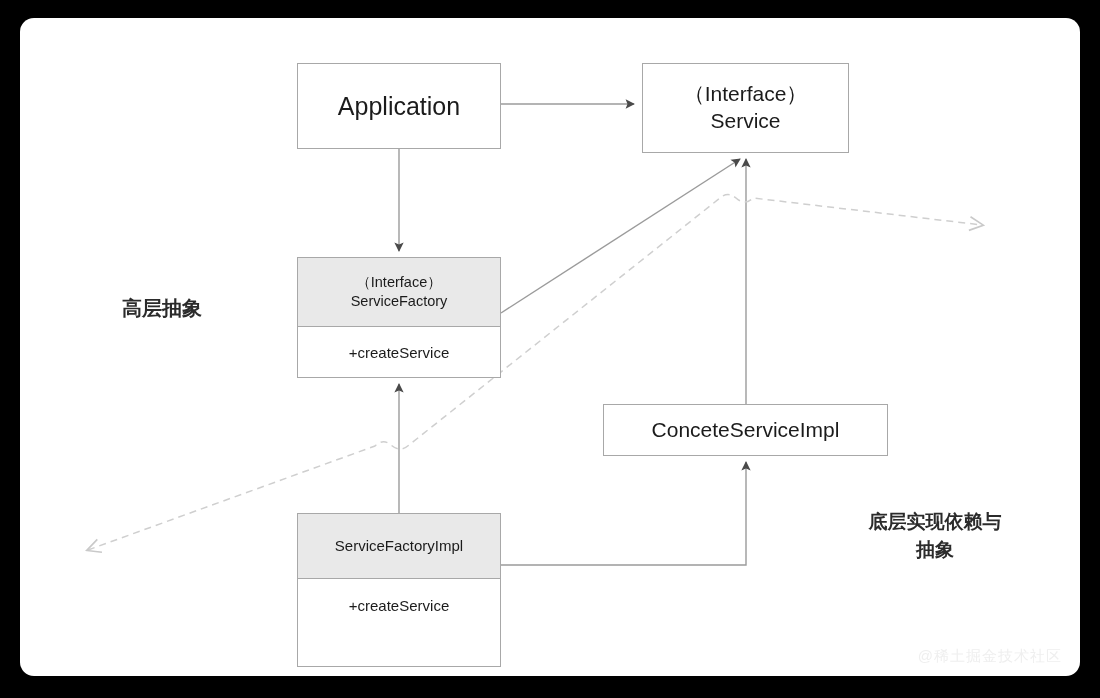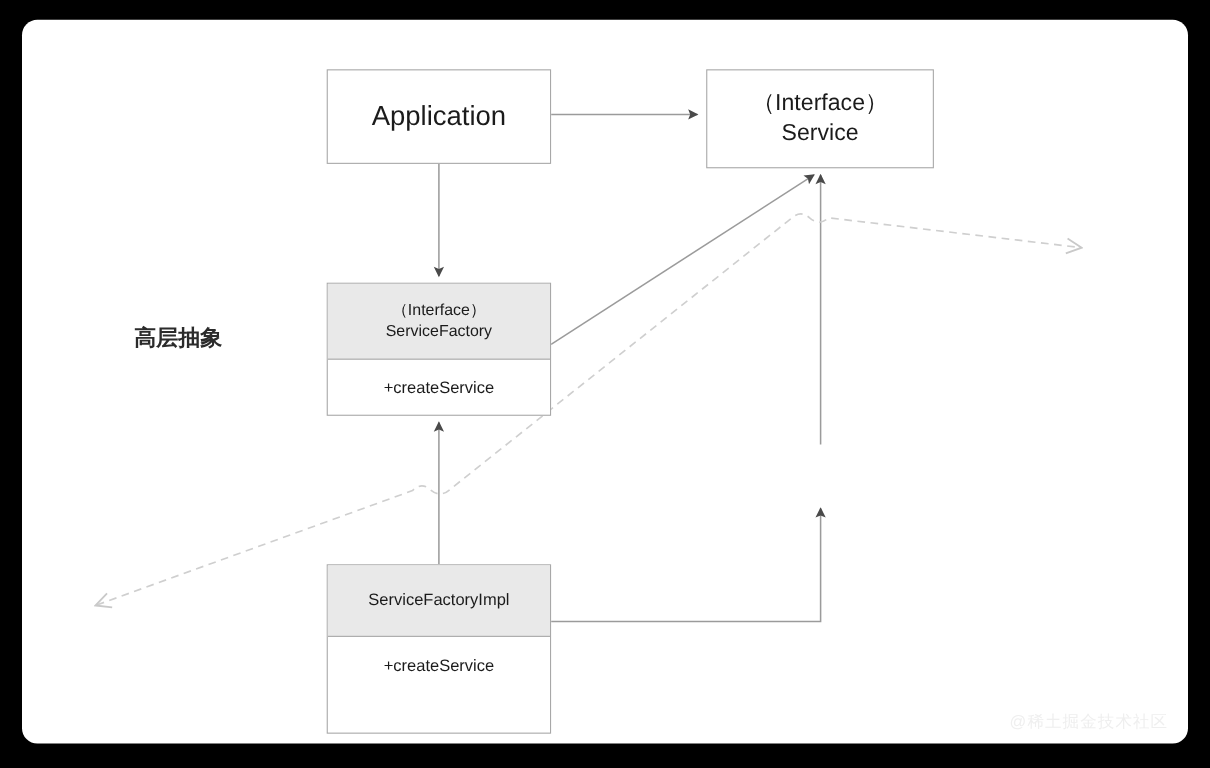--- a/index.html
+++ b/index.html
@@ -191,20 +191,29 @@
 
     <div class="node shaded" id="node-service-factory-impl">
       <div class="title">
         <span>ServiceFactoryImpl</span>
       </div>
       <div class="members">
         <span>+createService</span>
       </div>
     </div>
 
+    <div class="node" id="node-concrete-service">
+      <div class="title">
+        <span>ConceteServiceImpl</span>
+      </div>
+    </div>
 
     <div class="annotation" id="label-high-level">高层抽象</div>
 
+    <div class="annotation" id="label-low-level">
+      <div>底层实现依赖与</div>
+      <div>抽象</div>
+    </div>
 
     <div id="watermark">@稀土掘金技术社区</div>
 
   </div>
 </div>
 
 </body></html>

